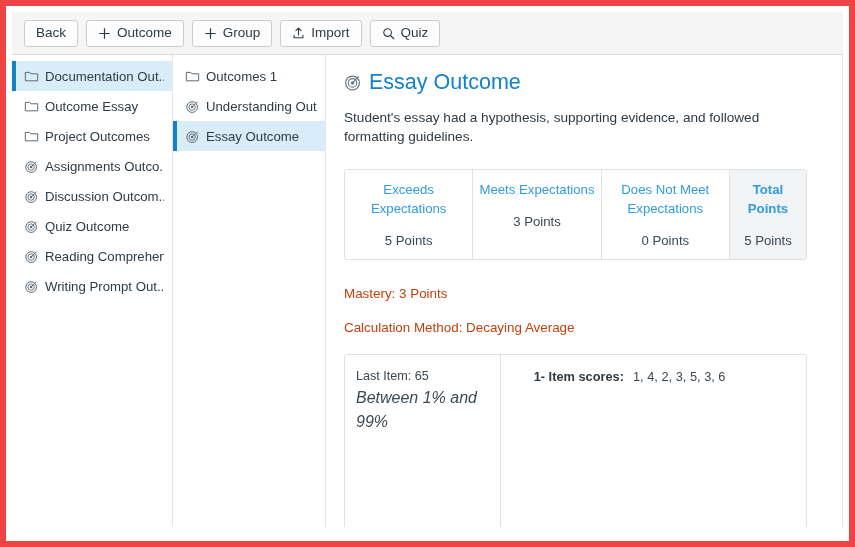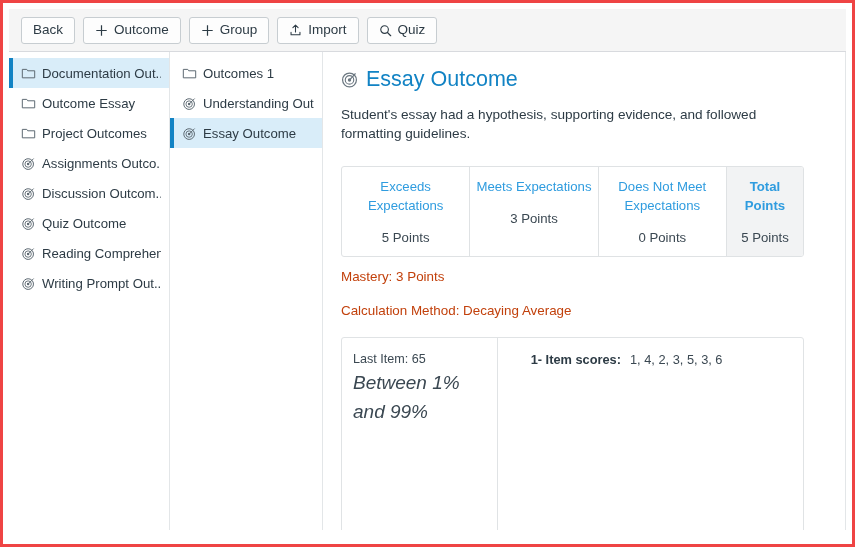--- a/index.html
+++ b/index.html
@@ -12,21 +12,21 @@
     font-family: "Liberation Sans", sans-serif;
     -webkit-font-smoothing: antialiased;
   }
 
   .screen {
     position: relative;
     width: 855px;
     height: 547px;
     background: #ffffff;
     box-sizing: border-box;
-    border: 3px solid #ef4444;
+    border: 6px solid #ef4444;
     overflow: hidden;
   }
 
   .window {
     position: absolute;
     left: 6px;
     top: 6px;
     right: 6px;
     bottom: 6px;
     background: #ffffff;
@@ -178,21 +178,21 @@
     max-width: 442px;
     margin-bottom: 22px;
   }
 
   
   .ratings {
     border: 1px solid #dfe2e4;
     border-radius: 3px;
     display: flex;
     width: 463px;
-    margin-bottom: 12px;
+    margin-bottom: 26px;
     box-sizing: border-box;
     overflow: hidden;
   }
   .rating-col {
     flex: 1 1 0;
     border-right: 1px solid #dfe2e4;
     padding: 11px 6px 11px;
     text-align: center;
     box-sizing: border-box;
     min-width: 0;
@@ -238,21 +238,21 @@
     border-right: 1px solid #e0e3e5;
     padding: 12px 12px 12px 11px;
     box-sizing: border-box;
   }
   .calc-left .li-line {
     font-size: 12.6px;
     color: #3b4852;
     line-height: 1.5;
   }
   .calc-left .li-sub {
-    font-size: 19px;
+    font-size: 16px;
     color: #3b4852;
     font-style: italic;
     line-height: 1.5;
   }
   .calc-right {
     flex: 1 1 auto;
     padding: 12px 10px 12px 14px;
     box-sizing: border-box;
   }
   .kv {

